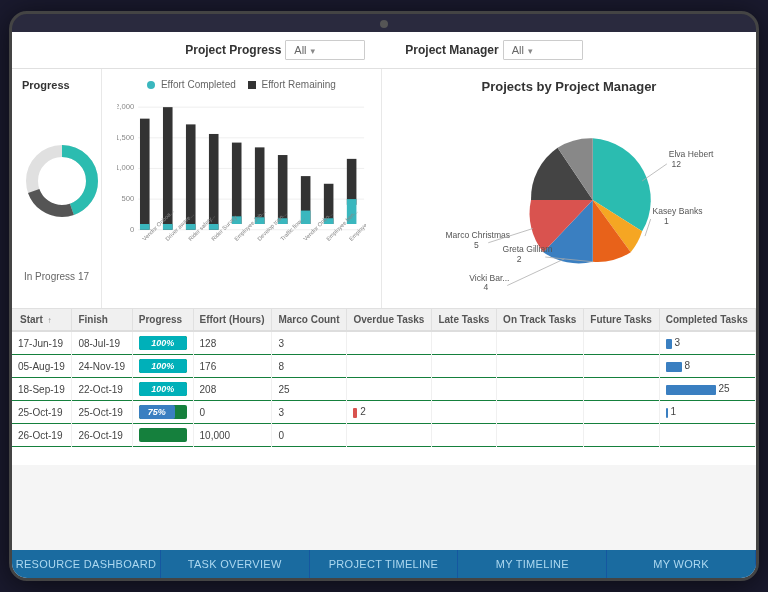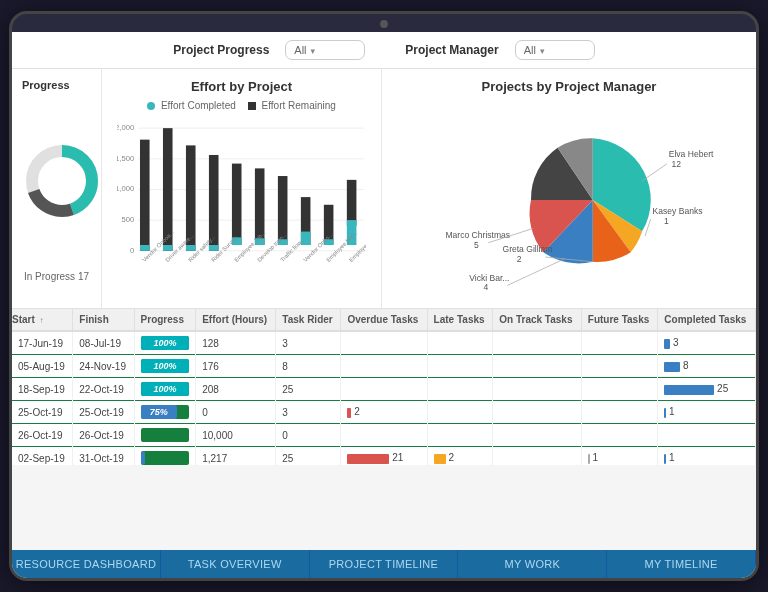--- a/index.html
+++ b/index.html
@@ -48,34 +48,34 @@
       background: white;
       padding: 8px 20px;
       display: flex;
       justify-content: center;
       gap: 40px;
       border-bottom: 1px solid #e0e0e0;
     }
     .filter-group {
       display: flex;
       align-items: center;
-      gap: 16px;
+      gap: 4px;
     }
     .filter-label {
       font-size: 12px;
       color: #333;
       font-weight: 600;
     }
     .filter-select {
       display: flex;
       align-items: flex-end;
       gap: 4px;
       background: white;
       border: 1px solid #ccc;
-      border-radius: 7px;
+      border-radius: 1px;
       padding: 3px 8px;
       font-size: 11px;
       color: #666;
       min-width: 80px;
       cursor: pointer;
     }
     .chevron {
       font-size: 9px;
       color: #888;
     }
@@ -172,21 +172,21 @@
     thead th {
       padding: 5px 6px;
       text-align: left;
       font-size: 10px;
       font-weight: 600;
       color: #555;
       white-space: nowrap;
       border-right: 1px solid #e0e0e0;
     }
     thead th:first-child {
-      padding-left: 0;
+      padding-left: 8px;
     }
     tbody tr {
       border-bottom: 1px solid #15803d;
     }
     tbody td {
       padding: 4px 6px;
       font-size: 10px;
       color: #444;
       white-space: nowrap;
       border-right: 1px solid #f0f0f0;
@@ -285,21 +285,20 @@
 
             <circle cx="40" cy="40" r="30" fill="none" stroke="#2bbcb0" stroke-width="12" stroke-dasharray="131 188" stroke-dashoffset="47" transform="rotate(-90 40 40)"></circle>
 
             <circle cx="40" cy="40" r="30" fill="none" stroke="#555" stroke-width="12" stroke-dasharray="47 188" stroke-dashoffset="-84" transform="rotate(-90 40 40)"></circle>
           </svg>
         </div>
         <div class="progress-label">In Progress 17</div>
       </div>
 
       <div class="chart-effort">
-        <div class="chart-title">Effort by Project</div>
         <div class="chart-legend">
           <span>
             <span class="legend-dot" style="background:#3ab7be;"></span>
             <span>Effort Completed</span>
           </span>
           <span>
             <span class="legend-dot" style="background:#333;border-radius:0;"></span>
             <span>Effort Remaining</span>
           </span>
         </div>
@@ -406,21 +405,21 @@
     </div>
 
     <div class="table-container">
       <table>
         <thead>
           <tr>
             <th>Start <span class="sort-arrow">↑</span></th>
             <th>Finish</th>
             <th>Progress</th>
             <th>Effort (Hours)</th>
-            <th>Task Rider</th>
+            <th>Marco Count</th>
             <th>Overdue Tasks</th>
             <th>Late Tasks</th>
             <th>On Track Tasks</th>
             <th>Future Tasks</th>
             <th>Completed Tasks</th>
           </tr>
         </thead>
         <tbody id="table-body">
         <tr>
       <td>17-Jun-19</td>
@@ -495,42 +494,26 @@
         </div>
       </td>
       <td>10,000</td>
       <td>0</td>
       <td></td>
       <td></td>
       <td></td>
       <td></td>
       <td></td>
     </tr>
-            <tr>
-      <td>02-Sep-19</td>
-      <td>31-Oct-19</td>
-      <td class="progress-bar-cell">
-        <div class="progress-bar-bg">
-          <div class="progress-bar-fill" style="width:10%;background:#3a7fc1;"></div>
-        </div>
-      </td>
-      <td>1,217</td>
-      <td>25</td>
-      <td><span class="inline-bar inline-bar-red" style="width:42px;"></span> 21</td>
-      <td><span class="inline-bar inline-bar-yellow" style="width:12px;"></span> 2</td>
-      <td></td>
-      <td><span class="inline-bar inline-bar-gray" style="width:2px;"></span> 1</td>
-      <td><span class="inline-bar inline-bar-blue" style="width:2px;"></span> 1</td>
-    </tr>
           </tbody>
       </table>
     </div>
 
     <div class="tab-bar" id="tab-bar">
     <div class="tab-item">RESOURCE DASHBOARD</div>
         <div class="tab-item">TASK OVERVIEW</div>
         <div class="tab-item">PROJECT TIMELINE</div>
+        <div class="tab-item">MY TIMELINE</div>
         <div class="tab-item">MY WORK</div>
-        <div class="tab-item">MY TIMELINE</div>
       </div>
 
   </div>
 </div>
 
 </body></html>

